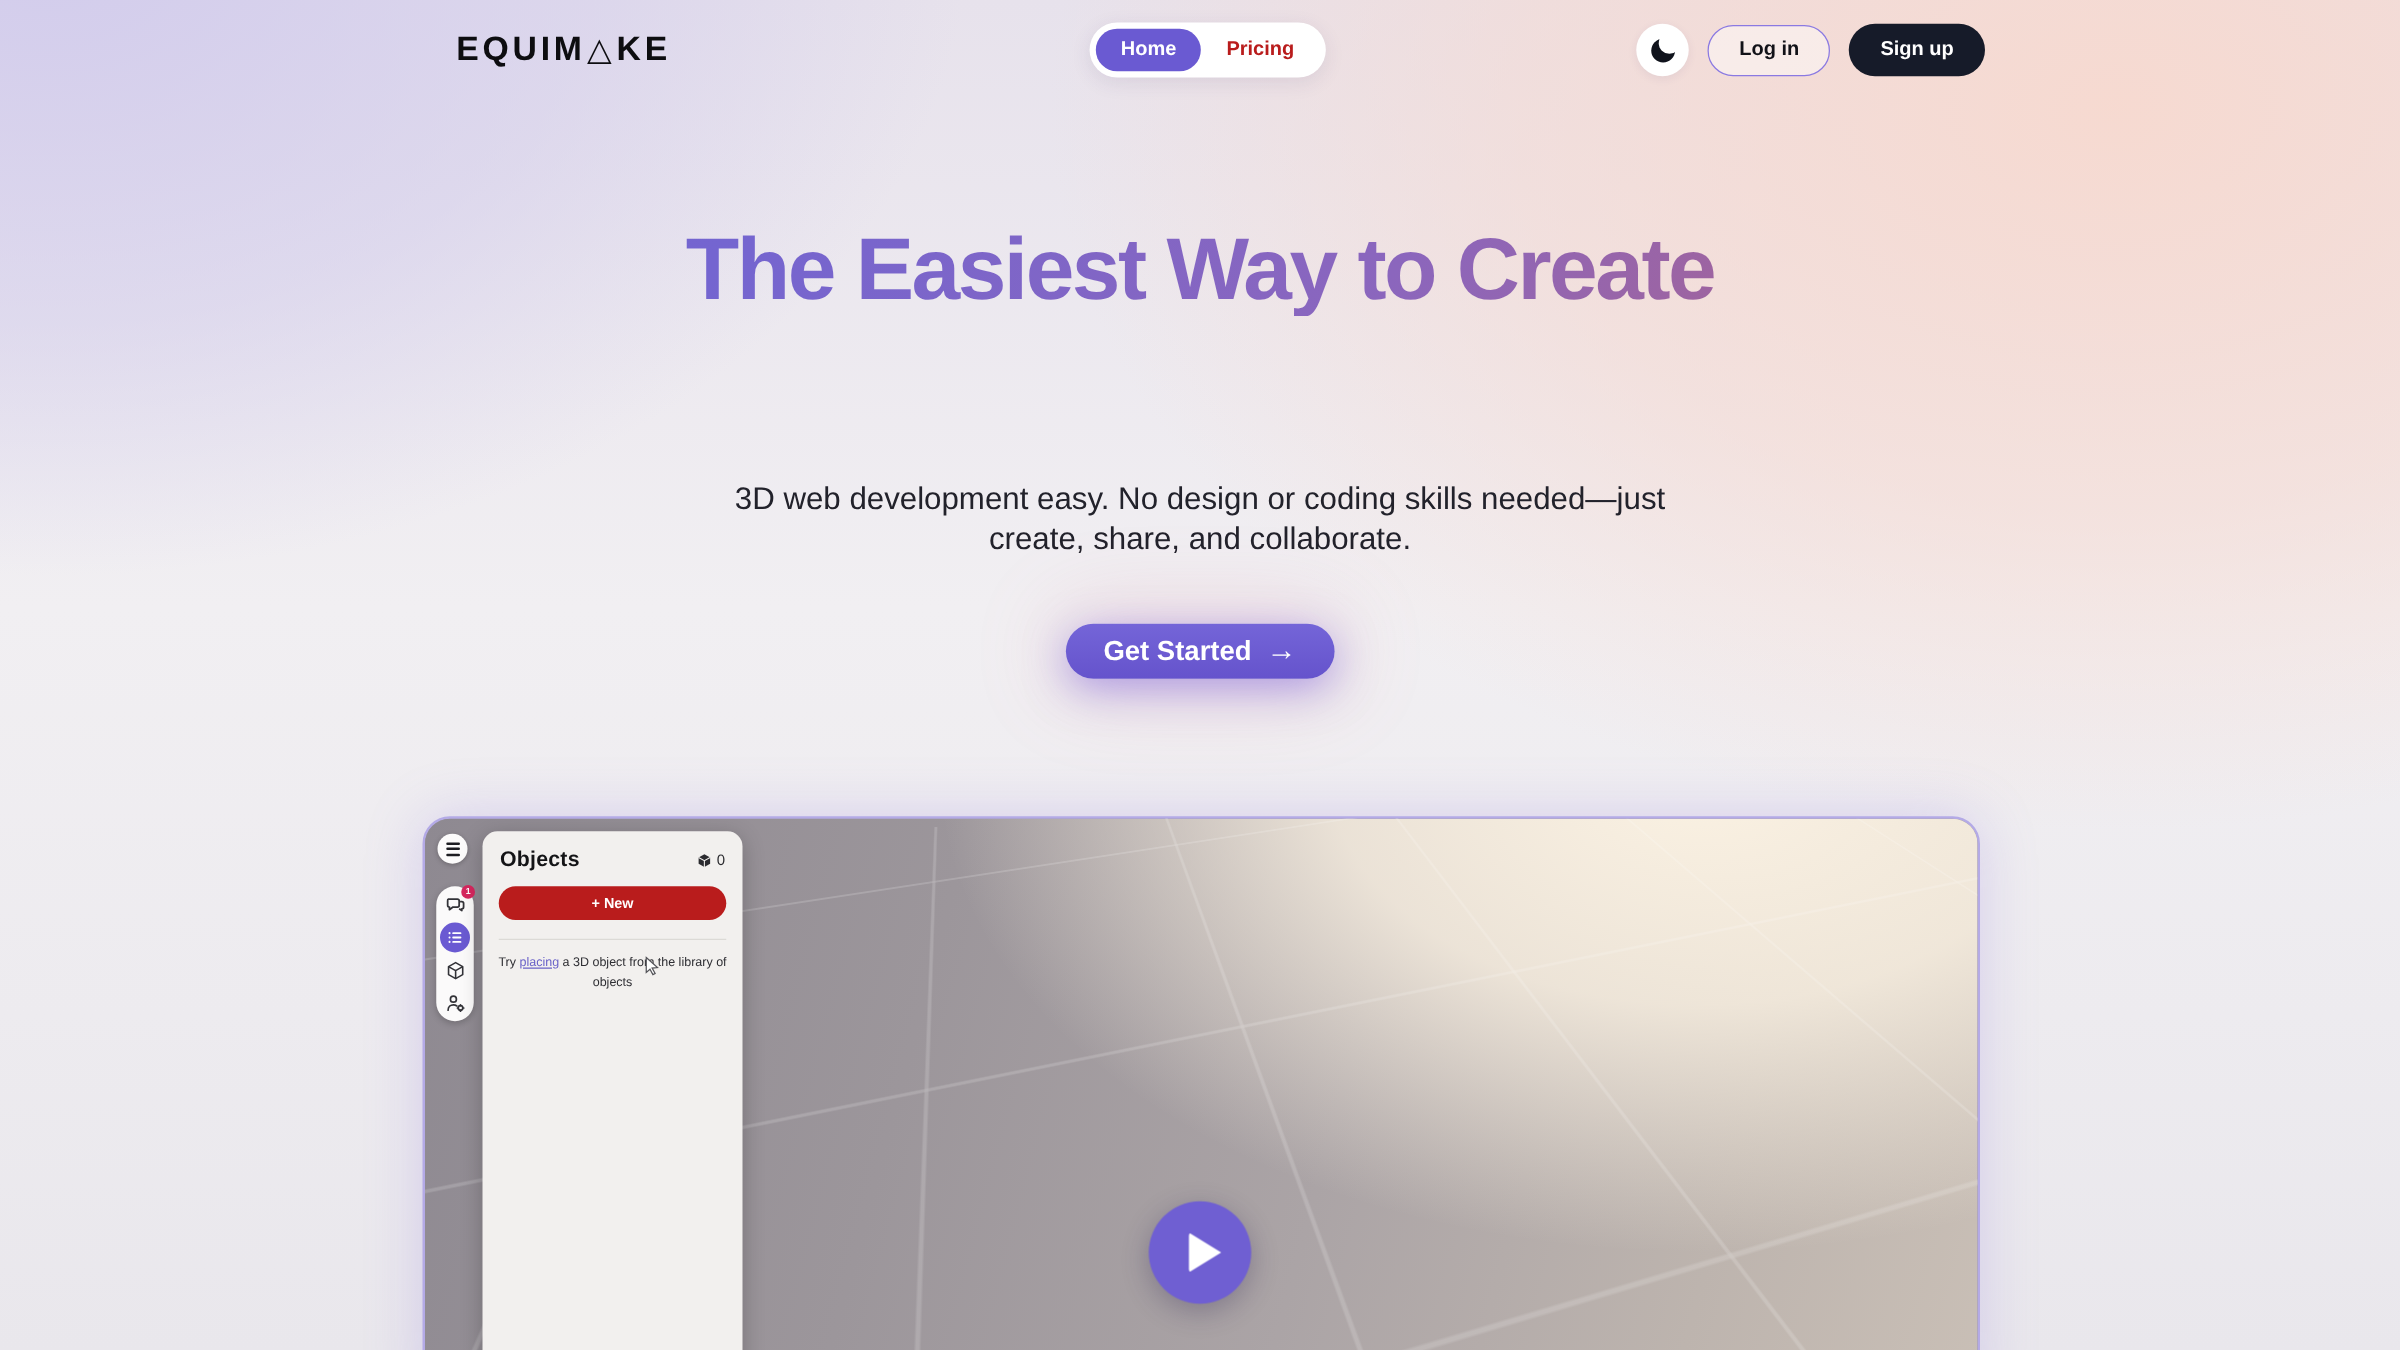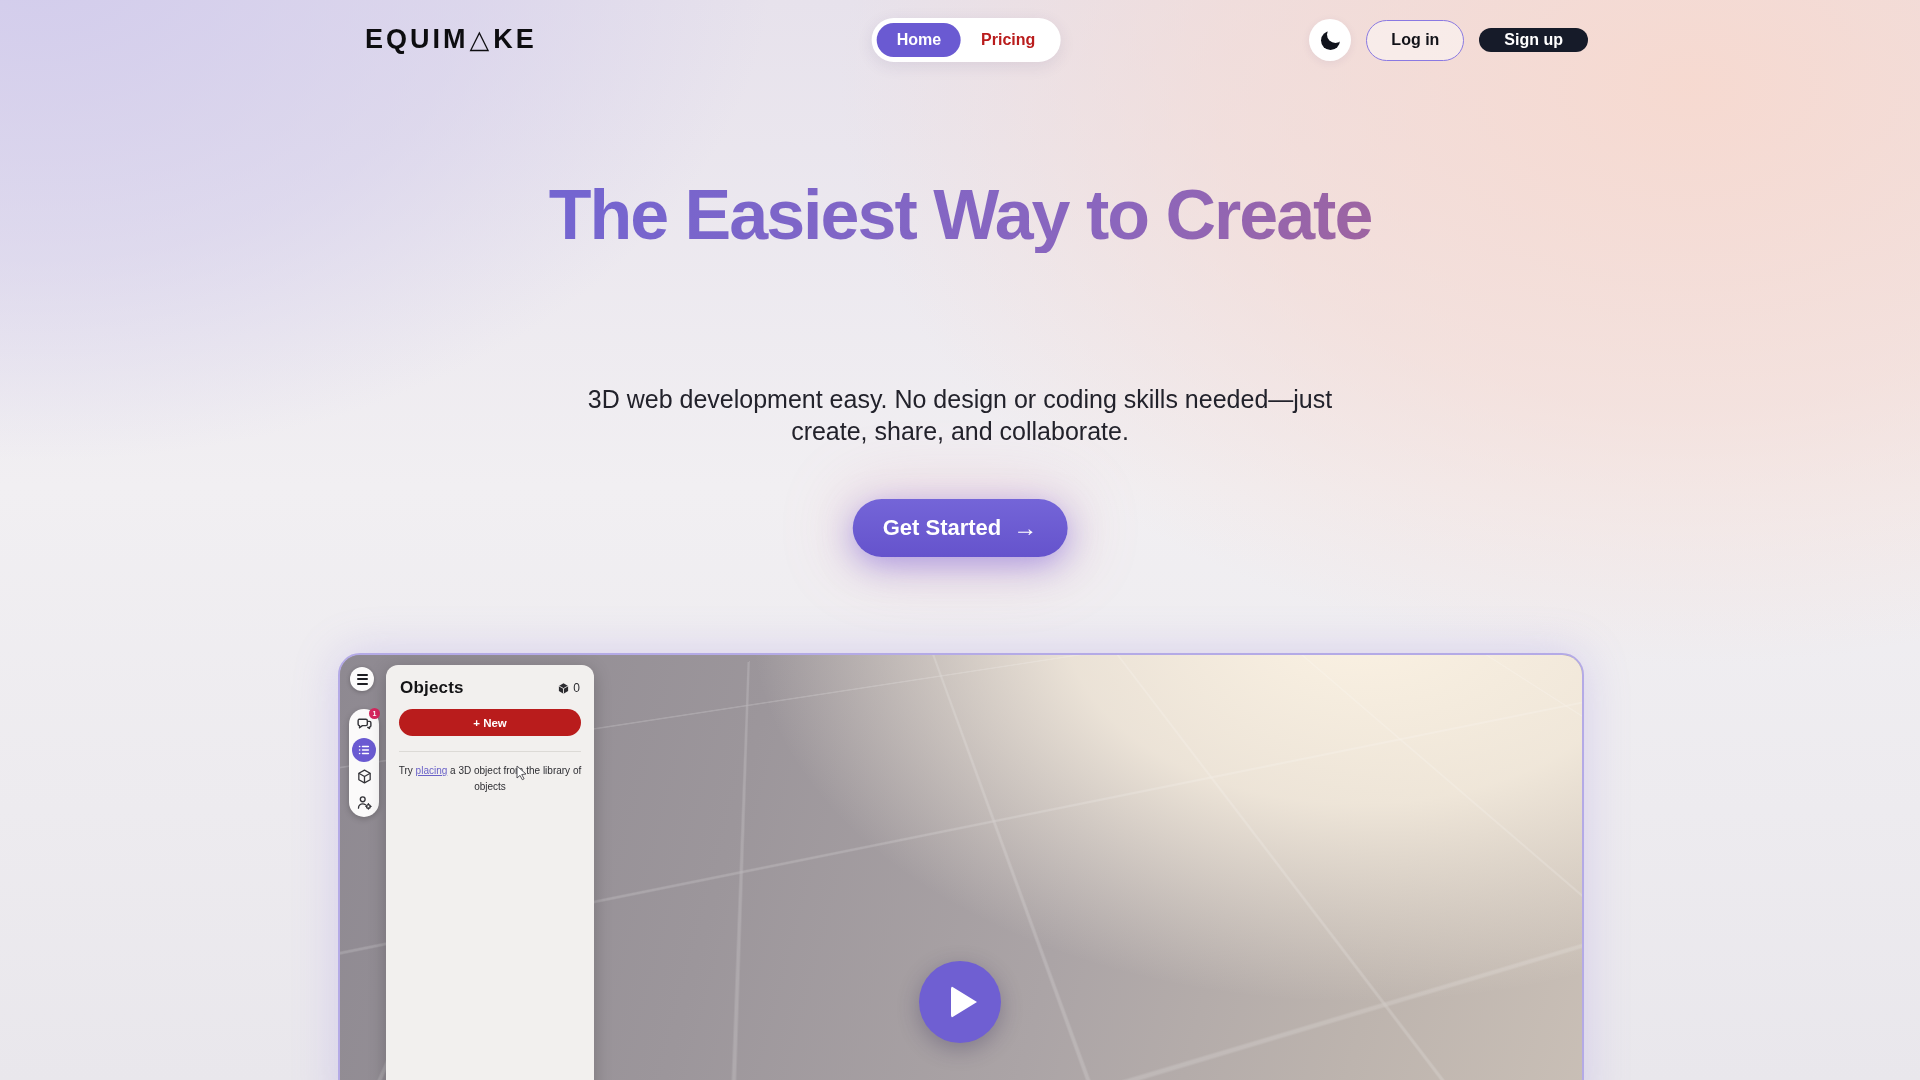--- a/index.html
+++ b/index.html
@@ -27,32 +27,32 @@
   .actions { position:absolute; right:332px; top:19px; display:flex; align-items:center; gap:15px; }
   .moon-btn { width:42px; height:42px; border-radius:50%; background:#ffffff; border:none;
               display:flex; align-items:center; justify-content:center; cursor:pointer;
               box-shadow:0 2px 8px rgba(60,50,110,.08); position:relative; overflow:hidden; }
   .moon { width:19px; height:19px; border-radius:50%; background:#10131c; position:relative; }
   .moon::after { content:''; position:absolute; width:17px; height:17px; border-radius:50%;
                  background:#ffffff; left:6px; top:-5px; }
   .login-btn { height:41px; padding:0 24px; border-radius:21px; border:1.5px solid #8a79e2;
                background:rgba(255,255,255,.45); font-size:16px; font-weight:700; color:#121218;
                cursor:pointer; font-family:inherit; }
-  .signup-btn { height:24px; padding:0 25px; border-radius:21px; border:none; background:#161b29;
+  .signup-btn { height:42px; padding:0 25px; border-radius:21px; border:none; background:#161b29;
                 color:#ffffff; font-size:16px; font-weight:700; cursor:pointer; font-family:inherit; }
 
   
   .hero-title { position:absolute; top:177px; left:0; width:100%; text-align:center;
                 font-size:70px; line-height:76px; font-weight:800; letter-spacing:-2px;
                 background:linear-gradient(112deg, #6860cd 0%, #7465d0 30%, #8b66bd 58%, #a9638f 80%, #c55f74 100%);
                 -webkit-background-clip:text; background-clip:text; color:transparent; }
   .hero-sub { position:absolute; top:383px; left:50%; transform:translateX(-50%); width:840px;
               text-align:center; font-size:25px; line-height:32px; color:#22222b; }
   .cta { position:absolute; top:499px; left:50%; transform:translateX(-50%);
-         height:58px; padding:0 30px; border-radius:29px; border:none; cursor:pointer;
+         height:44px; padding:0 30px; border-radius:29px; border:none; cursor:pointer;
          background:linear-gradient(180deg,#7465d8 0%,#6553cc 100%);
          color:#ffffff; font-size:22px; font-weight:700; font-family:inherit;
          display:flex; align-items:center; gap:12px;
          box-shadow:0 8px 32px rgba(112,86,220,.50), 0 0 70px 8px rgba(220,120,150,.22); }
   .cta .arrow { font-size:24px; font-weight:400; }
 
   
   .preview { position:absolute; left:338px; top:653px; width:1246px; height:470px;
              border:2px solid #b4aae6; border-radius:22px; overflow:hidden;
              box-shadow:0 0 45px rgba(150,130,225,.28); background:#9b959b; }

